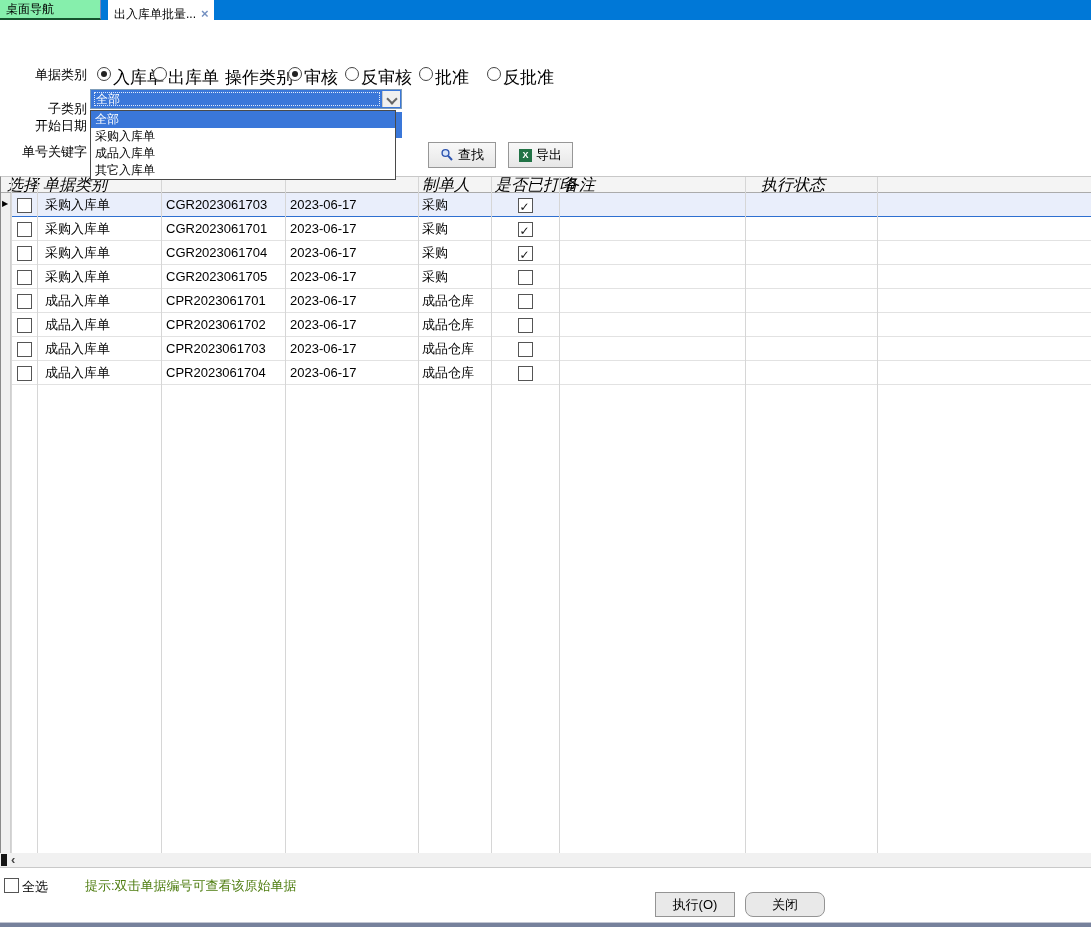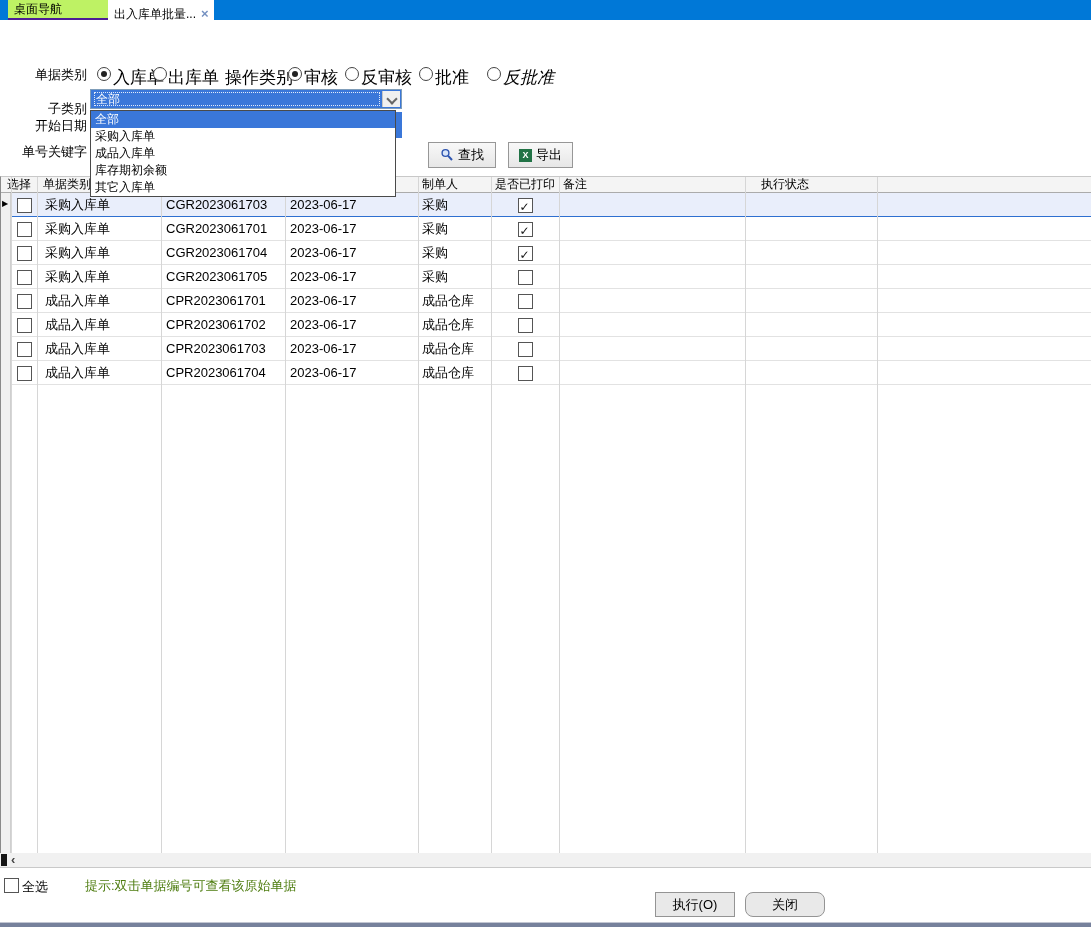--- a/index.html
+++ b/index.html
@@ -2,21 +2,21 @@
 <html><head>
 <meta charset="utf-8">
 <style>
   html,body{margin:0;padding:0;background:#fff;}
   .screen{position:relative;width:1091px;height:929px;background:#ffffff;overflow:hidden;
           font-family:"Liberation Sans","DejaVu Sans",sans-serif;font-size:12px;color:#000;}
 
   
   .tabbar{position:absolute;left:0;top:0;width:1091px;height:20px;background:#0078d7;}
   .tab{position:absolute;top:0;height:18px;line-height:18px;padding:0 6px;cursor:default;white-space:nowrap;}
-  .tab-inactive{left:8px;width:88px;background:#bef264;border-right:1px solid #7a88b8;border-bottom:2px solid #4c1d95;color:#000;}
+  .tab-inactive{left:0;width:88px;background:#86efac;border-right:1px solid #7a88b8;border-bottom:2px solid #14532d;color:#000;}
   .tab-active{left:108px;width:94px;height:20px;line-height:28px;background:#ffffff;color:#000;}
   .tab-close{display:inline-block;margin-left:5px;color:#7591c1;font-size:13px;font-weight:bold;cursor:pointer;}
 
   
   .flabel{position:absolute;left:0;width:87px;text-align:right;font-size:13px;color:#000;}
   .radio{position:absolute;width:12px;height:12px;border:1px solid #444;border-radius:50%;background:#fff;}
   .radio.checked::after{content:"";position:absolute;left:3px;top:3px;width:6px;height:6px;border-radius:50%;background:#222;}
   .rlabel{position:absolute;font-size:17px;}
 
   .combo{position:absolute;left:90px;top:89px;width:312px;height:20px;background:#3a77d9;border:1px solid #7f9db9;box-sizing:border-box;}
@@ -30,21 +30,21 @@
   .dd-item.sel{background:#3a77d9;color:#fff;}
   .date-sliver{position:absolute;left:396px;top:112px;width:6px;height:26px;background:#3a77d9;z-index:5;}
 
   .tool-btn{position:absolute;top:142px;height:26px;display:flex;align-items:center;justify-content:center;gap:4px;
             background:linear-gradient(#f8f8f8,#e7e7e7);border:1px solid #979797;font-size:13px;box-sizing:border-box;cursor:pointer;}
   .xl-icon{display:inline-block;width:13px;height:13px;background:#217346;color:#fff;font-weight:bold;font-size:9px;line-height:13px;text-align:center;}
 
   
   .grid{position:absolute;left:0;top:176px;width:1091px;height:677px;background:#fff;border-top:1px solid #c8c8c8;border-left:1px solid #8a8a8a;box-sizing:border-box;}
   .ghead{position:absolute;left:0;top:0;width:100%;height:16px;background:#f4f4f4;border-bottom:1px solid #ababab;box-sizing:border-box;}
-  .hcell{position:absolute;top:0;height:16px;line-height:15px;font-size:12px;color:#000;white-space:nowrap;}
+  .hcell{position:absolute;top:0;height:16px;line-height:15px;font-size:16px;color:#000;white-space:nowrap;font-style:italic;}
   .h-sel{left:6px;width:32px;}
   .h-type{left:42px;}
   .h-maker{left:421px;}
   .h-printed{left:494px;}
   .h-note{left:562px;}
   .h-status{left:748px;margin-left:12px;}
   .vline{position:absolute;top:0;bottom:0;width:1px;background:#d6d6d6;z-index:2;}
   .indicator{position:absolute;left:0;top:16px;bottom:0;width:10px;background:#f0f0f0;border-right:1px solid #cfcfcf;box-sizing:border-box;z-index:3;}
   .cur-arrow{position:absolute;left:1px;top:22px;font-size:8px;color:#000;z-index:4;}
   .grow{position:absolute;left:0;width:1091px;height:24px;border-bottom:1px solid #e2e2e2;box-sizing:border-box;}
@@ -96,36 +96,35 @@
   <span class="rlabel" style="left:168px;top:66px;">出库单</span>
 
   <div class="rlabel" style="left:225px;top:66px;">操作类别</div>
   <span class="radio checked" style="left:288px;top:67px;"></span>
   <span class="rlabel" style="left:304px;top:66px;">审核</span>
   <span class="radio" style="left:345px;top:67px;"></span>
   <span class="rlabel" style="left:361px;top:66px;">反审核</span>
   <span class="radio" style="left:419px;top:67px;"></span>
   <span class="rlabel" style="left:435px;top:66px;">批准</span>
   <span class="radio" style="left:487px;top:67px;"></span>
-  <span class="rlabel" style="left:503px;top:66px;font-style:italic;">反批准</span>
+  <span class="rlabel" style="left:503px;top:66px;">反批准</span>
 
   <div class="combo">
     <div class="combo-text">全部</div>
     <div class="combo-btn">
       <span class="chev"></span>
     </div>
   </div>
 
   <div class="date-sliver"></div>
 
   <div class="dd-list">
       <div class="dd-item sel">全部</div>
       <div class="dd-item">采购入库单</div>
       <div class="dd-item">成品入库单</div>
-      <div class="dd-item">库存期初余额</div>
       <div class="dd-item">其它入库单</div>
     </div>
 
   <button class="tool-btn" style="left:428px;width:68px;">
     <svg width="14" height="14" viewBox="0 0 14 14">
       <circle cx="5.5" cy="5" r="3.4" fill="#d9e6fa" stroke="#2e55b0" stroke-width="1.4"></circle>
       <line x1="8.2" y1="7.8" x2="12" y2="12" stroke="#2e55b0" stroke-width="2"></line>
     </svg>
     <span>查找</span>
   </button>

